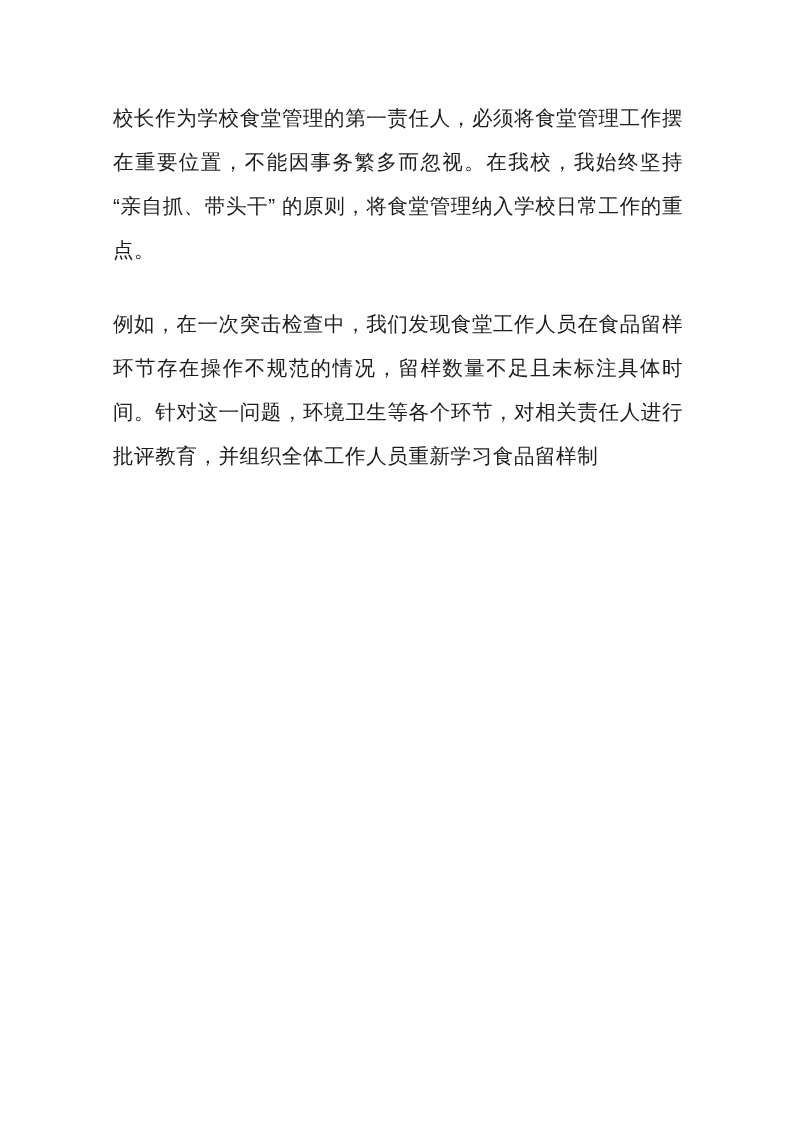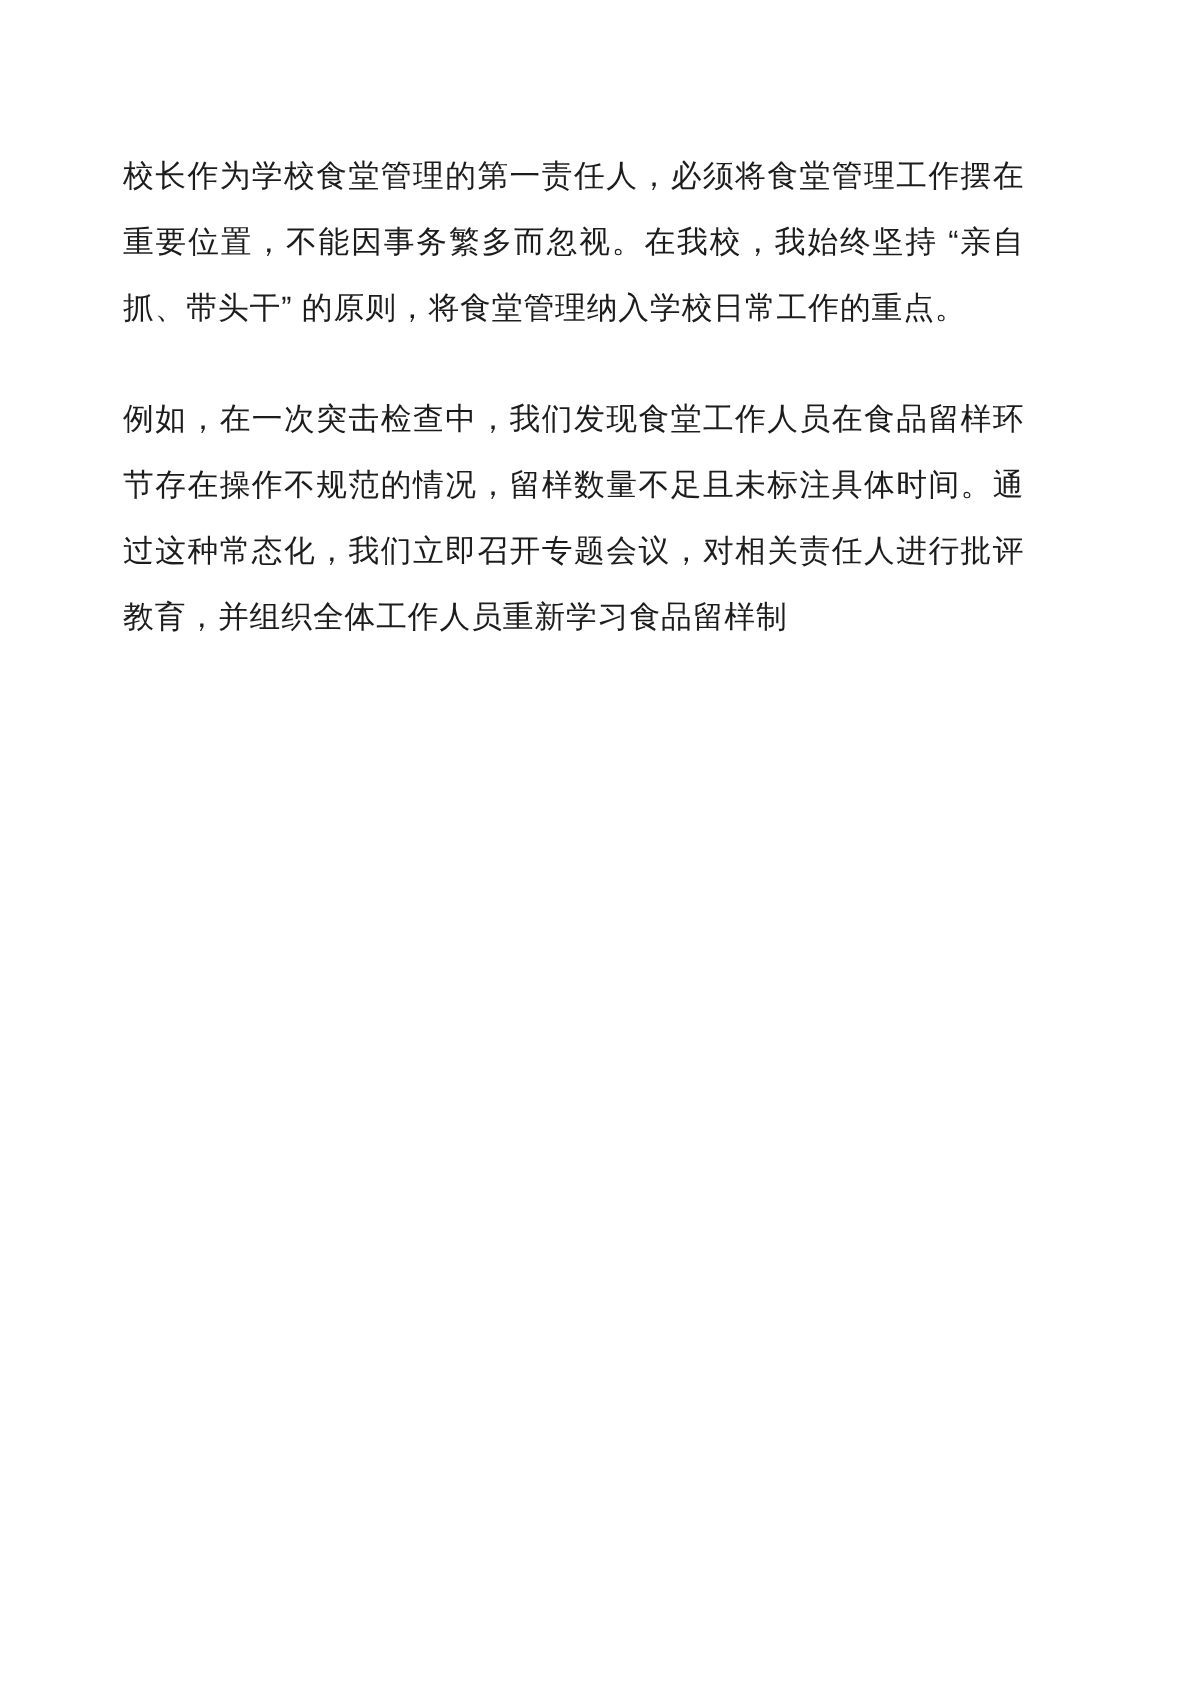--- a/index.html
+++ b/index.html
@@ -13,21 +13,21 @@
     font-family: "Liberation Sans", "DejaVu Sans", sans-serif;
     color: #1a1a1a;
     overflow: hidden;
   }
   .page {
     position: relative;
     box-sizing: border-box;
     width: 793px;
     height: 1122px;
     background: #ffffff;
-    padding: 96px 110px 40px 82px;
+    padding: 96px 110px 40px 113px;
   }
   .doc-body {
     display: block;
   }
   .para {
     font-size: 20.5px;
     line-height: 44px;
     letter-spacing: 0.6px;
     text-align: justify;
     text-justify: inter-ideograph;
@@ -38,15 +38,15 @@
   .para:last-child {
     margin-bottom: 0;
   }
 </style>
 </head>
 <body>
 
 <div class="page">
   <div class="doc-body">
     <p class="para">校长作为学校食堂管理的第一责任人，必须将食堂管理工作摆在重要位置，不能因事务繁多而忽视。在我校，我始终坚持 “亲自抓、带头干” 的原则，将食堂管理纳入学校日常工作的重点。</p>
-    <p class="para">例如，在一次突击检查中，我们发现食堂工作人员在食品留样环节存在操作不规范的情况，留样数量不足且未标注具体时间。通过这种常态化，我们立即召开专题会议，对相关责任人进行批评教育，并组织全体工作人员重新学习食品留样制</p>
+    <p class="para">例如，在一次突击检查中，我们发现食堂工作人员在食品留样环节存在操作不规范的情况，留样数量不足且未标注具体时间。针对这一问题，环境卫生等各个环节，对相关责任人进行批评教育，并组织全体工作人员重新学习食品留样制</p>
   </div>
 </div>
 
 </body></html>

